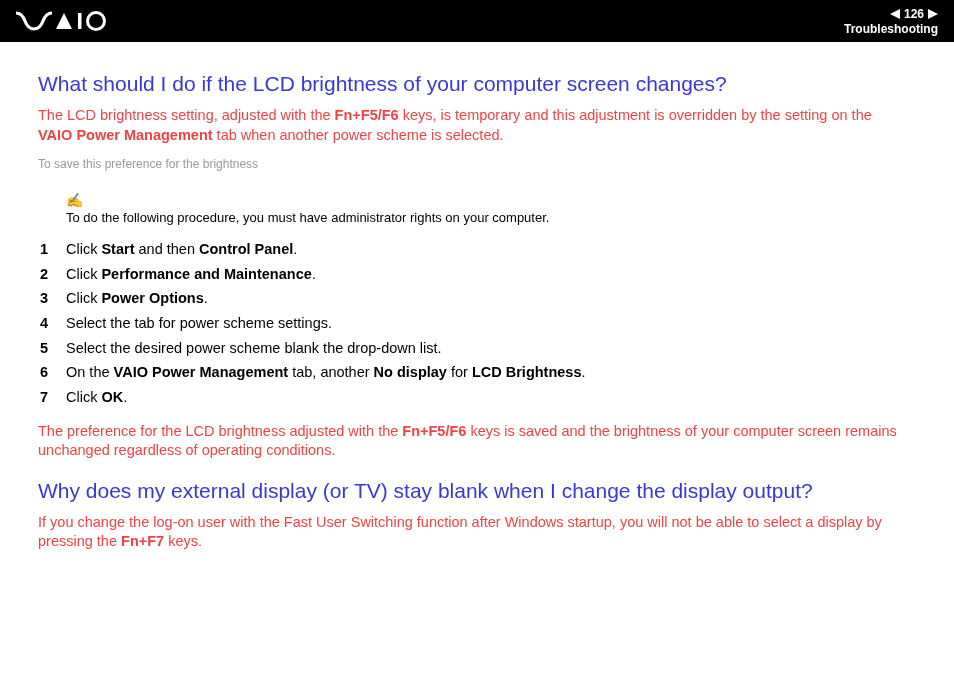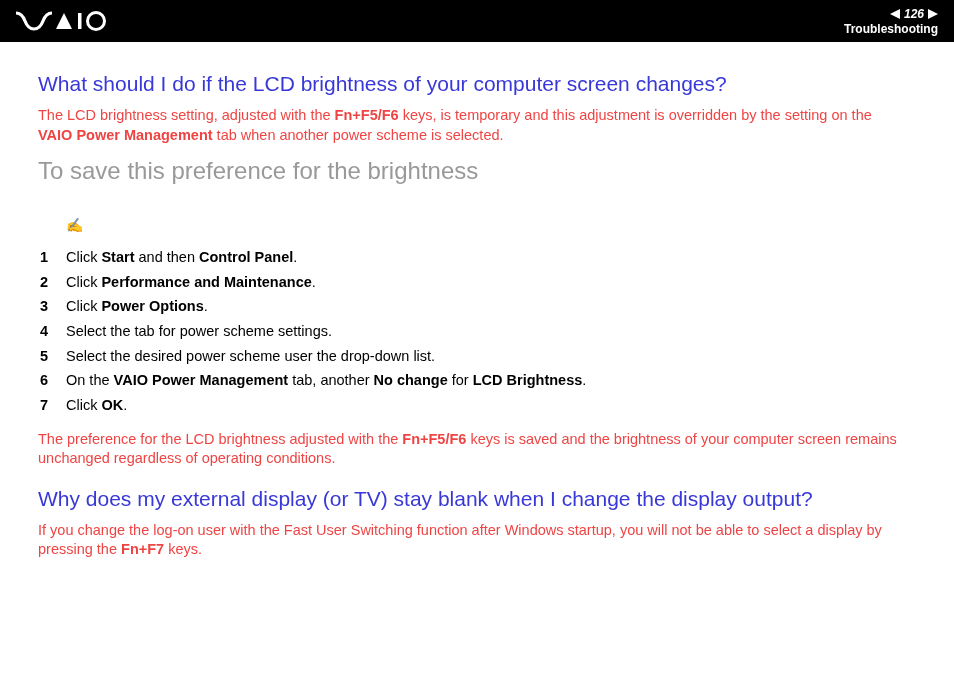--- a/index.html
+++ b/index.html
@@ -28,21 +28,20 @@
     .header-right {
       text-align: right;
       color: #fff;
     }
     .page-nav {
       display: flex;
       align-items: center;
       justify-content: flex-end;
       gap: 4px;
       font-size: 12px;
-      font-style: italic;
       font-weight: bold;
     }
     .arrow-left {
       width: 0; height: 0;
       border-top: 5px solid transparent;
       border-bottom: 5px solid transparent;
       border-right: 10px solid #fff;
     }
     .arrow-right {
       width: 0; height: 0;
@@ -66,24 +65,24 @@
       margin-bottom: 10px;
     }
     .body-text {
       font-size: 14.5px;
       line-height: 1.35;
       margin-bottom: 12px;
       color: #ef4444;
     }
     .subheading {
       color: #999;
-      font-size: 24px;
+      font-size: 12px;
       font-weight: normal;
       margin-top: 12px;
-      margin-bottom: 32px;
+      margin-bottom: 21px;
     }
     .note-block {
       margin-left: 28px;
       margin-bottom: 12px;
     }
     .note-icon {
       font-size: 14px;
       color: #555;
       margin-bottom: 2px;
     }
@@ -141,20 +140,21 @@
   <h2 class="heading">What should I do if the LCD brightness of your computer screen changes?</h2>
 
   <p class="body-text">
     <span>The LCD brightness setting, adjusted with the </span><span class="bold">Fn+F5/F6</span><span> keys, is temporary and this adjustment is overridden by the setting on the </span><span class="bold">VAIO Power Management</span><span> tab when another power scheme is selected.</span>
   </p>
 
   <h3 class="subheading">To save this preference for the brightness</h3>
 
   <div class="note-block">
     <div class="note-icon">✍</div>
+    <div class="note-text">To do the following procedure, you must have administrator rights on your computer.</div>
   </div>
 
   <div class="steps">
     <div class="step">
       <div class="step-num">1</div>
       <div class="step-text"><span>Click </span><span class="bold">Start</span><span> and then </span><span class="bold">Control Panel</span><span>.</span></div>
     </div>
     <div class="step">
       <div class="step-num">2</div>
       <div class="step-text"><span>Click </span><span class="bold">Performance and Maintenance</span><span>.</span></div>
@@ -162,25 +162,25 @@
     <div class="step">
       <div class="step-num">3</div>
       <div class="step-text"><span>Click </span><span class="bold">Power Options</span><span>.</span></div>
     </div>
     <div class="step">
       <div class="step-num">4</div>
       <div class="step-text"><span>Select the tab for power scheme settings.</span></div>
     </div>
     <div class="step">
       <div class="step-num">5</div>
-      <div class="step-text"><span>Select the desired power scheme user the drop-down list.</span></div>
+      <div class="step-text"><span>Select the desired power scheme blank the drop-down list.</span></div>
     </div>
     <div class="step">
       <div class="step-num">6</div>
-      <div class="step-text"><span>On the </span><span class="bold">VAIO Power Management</span><span> tab, another </span><span class="bold">No change</span><span> for </span><span class="bold">LCD Brightness</span><span>.</span></div>
+      <div class="step-text"><span>On the </span><span class="bold">VAIO Power Management</span><span> tab, another </span><span class="bold">No display</span><span> for </span><span class="bold">LCD Brightness</span><span>.</span></div>
     </div>
     <div class="step">
       <div class="step-num">7</div>
       <div class="step-text"><span>Click </span><span class="bold">OK</span><span>.</span></div>
     </div>
   </div>
 
   <p class="body-text">
     <span>The preference for the LCD brightness adjusted with the </span><span class="bold">Fn+F5/F6</span><span> keys is saved and the brightness of your computer screen remains unchanged regardless of operating conditions.</span>
   </p>

